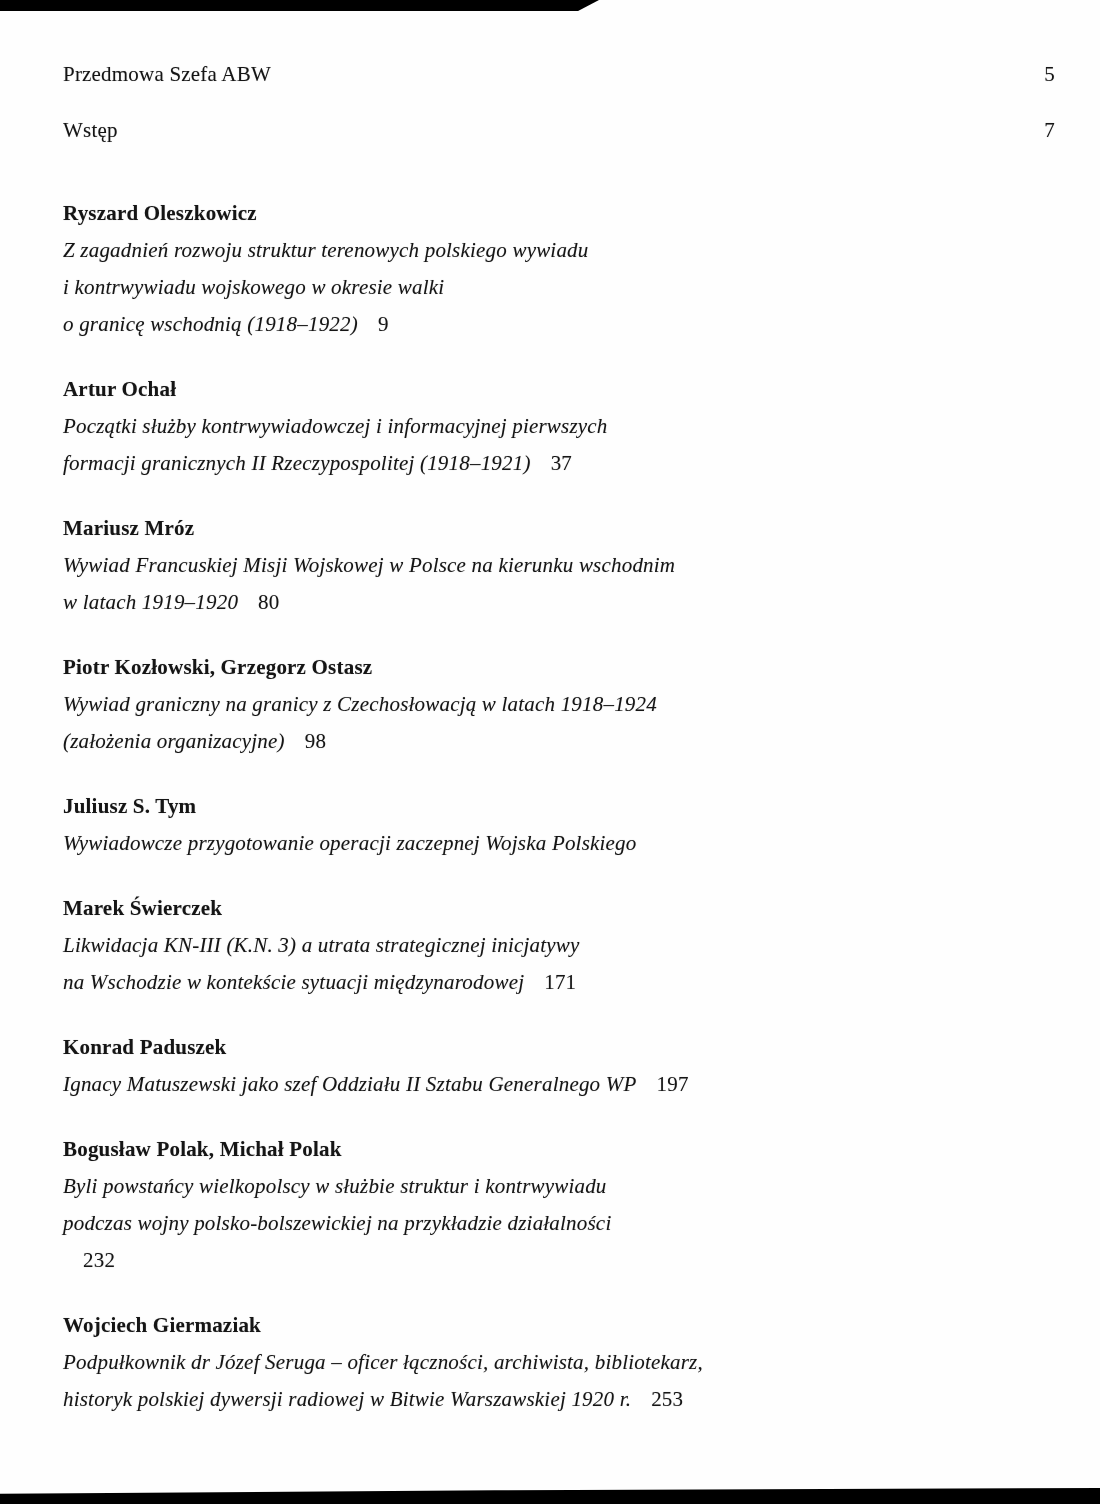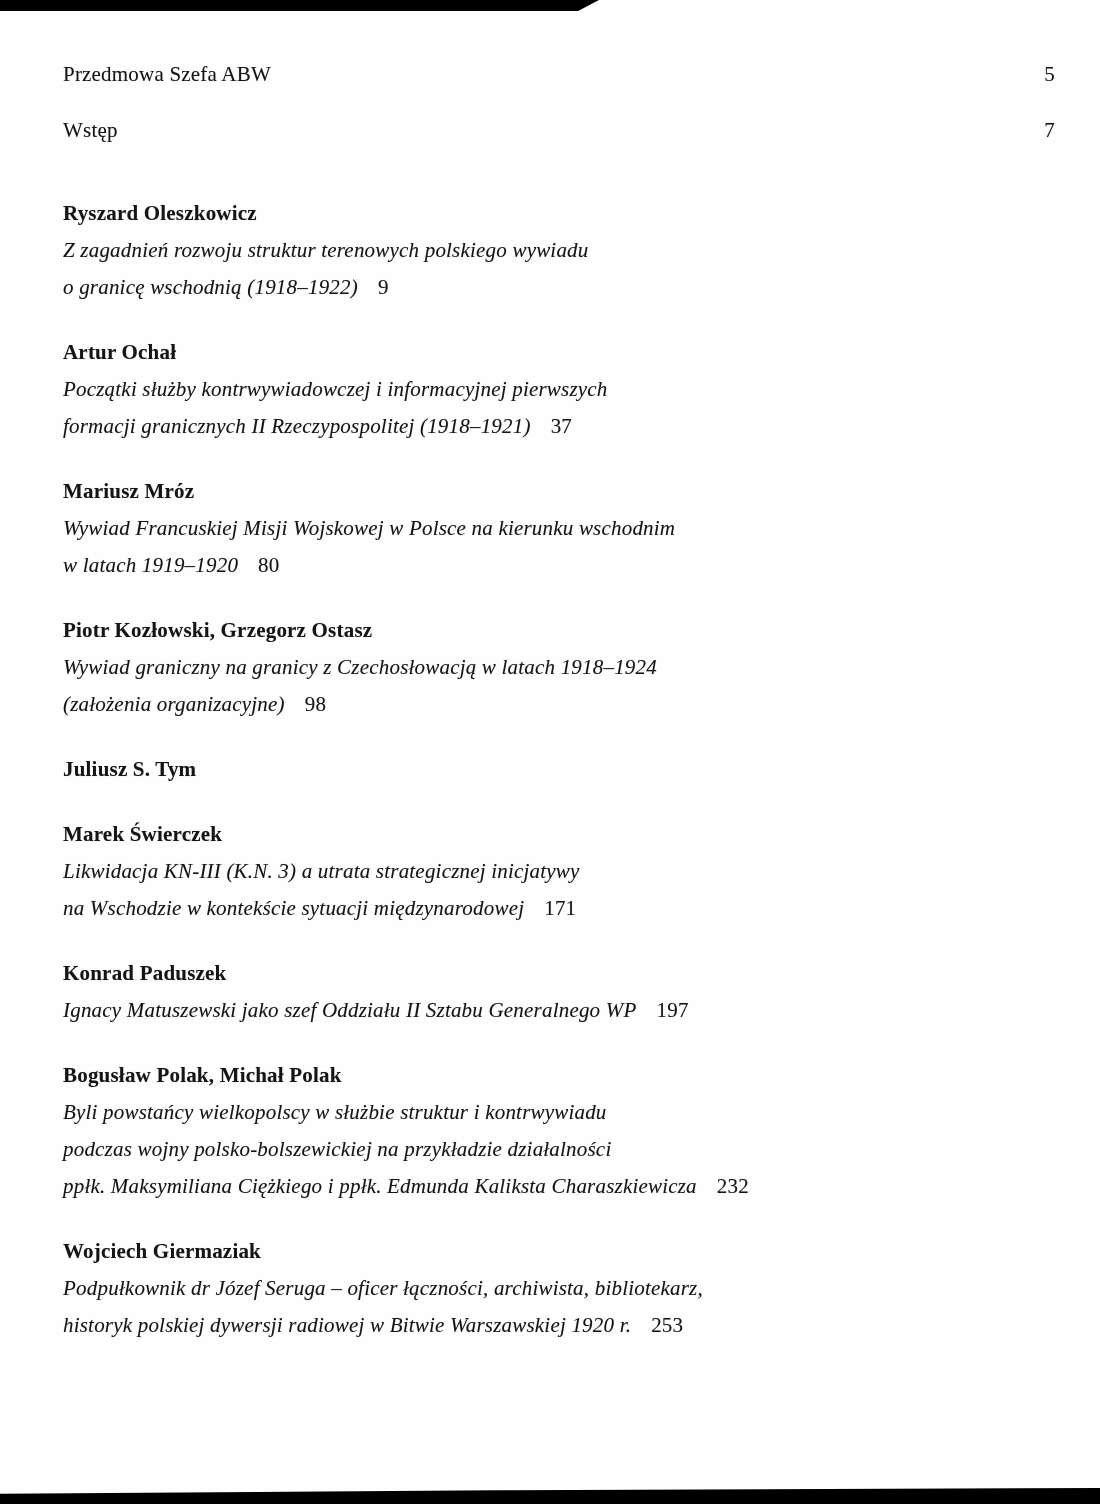--- a/index.html
+++ b/index.html
@@ -74,20 +74,21 @@
         </div>
         <div class="front-row">
           <span class="plain">Wstęp</span>
           <span class="pagenum">7</span>
         </div>
       </div>
     <div class="entries-group">
         <div class="toc-entry">
           <div class="authors">Ryszard Oleszkowicz</div>
           <div class="title-line"><span class="title-text">Z zagadnień rozwoju struktur terenowych polskiego wywiadu</span></div>
+          <div class="title-line"><span class="title-text">i kontrwywiadu wojskowego w okresie walki</span></div>
           <div class="title-line last">
             <span class="title-text">o granicę wschodnią (1918–1922)</span>
             <span class="pagenum">9</span>
           </div>
         </div>
         <div class="toc-entry">
           <div class="authors">Artur Ochał</div>
           <div class="title-line"><span class="title-text">Początki służby kontrwywiadowczej i informacyjnej pierwszych</span></div>
           <div class="title-line last">
             <span class="title-text">formacji granicznych II Rzeczypospolitej (1918–1921)</span>
@@ -105,20 +106,21 @@
         <div class="toc-entry">
           <div class="authors">Piotr Kozłowski, Grzegorz Ostasz</div>
           <div class="title-line"><span class="title-text">Wywiad graniczny na granicy z Czechosłowacją w latach 1918–1924</span></div>
           <div class="title-line last">
             <span class="title-text">(założenia organizacyjne)</span>
             <span class="pagenum">98</span>
           </div>
         </div>
         <div class="toc-entry">
           <div class="authors">Juliusz S. Tym</div>
+          <div class="title-line"><span class="title-text">Wywiadowcze przygotowanie operacji zaczepnej Wojska Polskiego</span></div>
         </div>
         <div class="toc-entry">
           <div class="authors">Marek Świerczek</div>
           <div class="title-line"><span class="title-text">Likwidacja KN-III (K.N. 3) a utrata strategicznej inicjatywy</span></div>
           <div class="title-line last">
             <span class="title-text">na Wschodzie w kontekście sytuacji międzynarodowej</span>
             <span class="pagenum">171</span>
           </div>
         </div>
         <div class="toc-entry">
@@ -126,21 +128,20 @@
           <div class="title-line last">
             <span class="title-text">Ignacy Matuszewski jako szef Oddziału II Sztabu Generalnego WP</span>
             <span class="pagenum">197</span>
           </div>
         </div>
         <div class="toc-entry">
           <div class="authors">Bogusław Polak, Michał Polak</div>
           <div class="title-line"><span class="title-text">Byli powstańcy wielkopolscy w służbie struktur i kontrwywiadu</span></div>
           <div class="title-line"><span class="title-text">podczas wojny polsko-bolszewickiej na przykładzie działalności</span></div>
           <div class="title-line last">
-            <span class="title-text">ppłk. Maksymiliana Ciężkiego i ppłk. Edmunda Kaliksta Charaszkiewicza</span>
             <span class="pagenum">232</span>
           </div>
         </div>
         <div class="toc-entry">
           <div class="authors">Wojciech Giermaziak</div>
           <div class="title-line"><span class="title-text">Podpułkownik dr Józef Seruga – oficer łączności, archiwista, bibliotekarz,</span></div>
           <div class="title-line last">
             <span class="title-text">historyk polskiej dywersji radiowej w Bitwie Warszawskiej 1920 r.</span>
             <span class="pagenum">253</span>
           </div>

